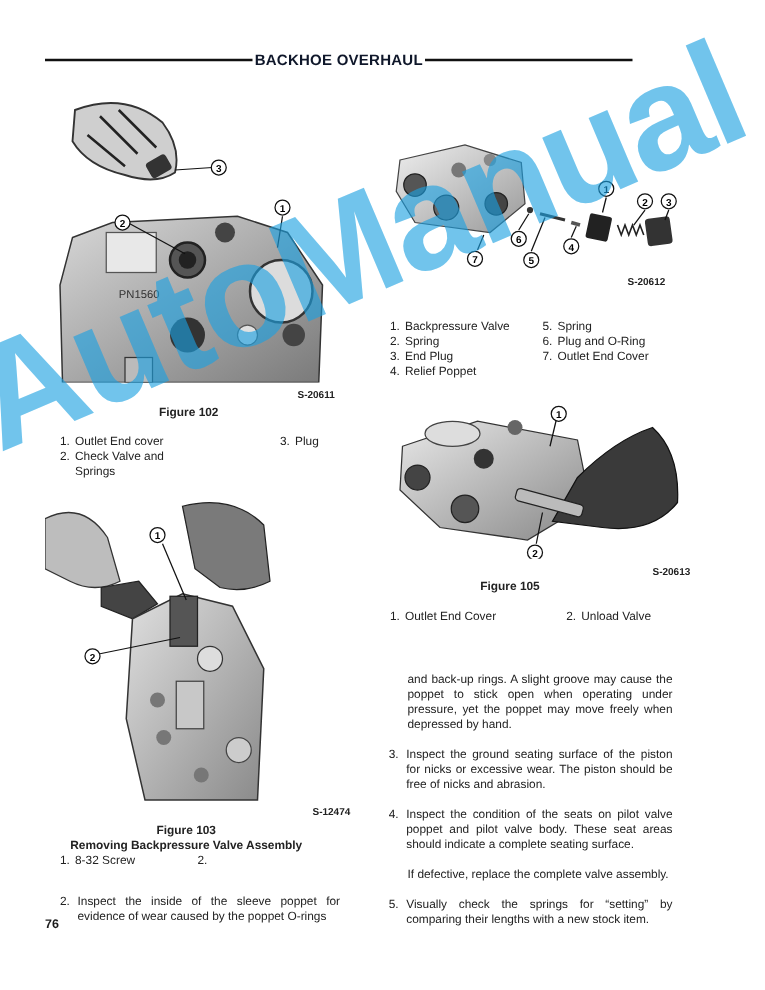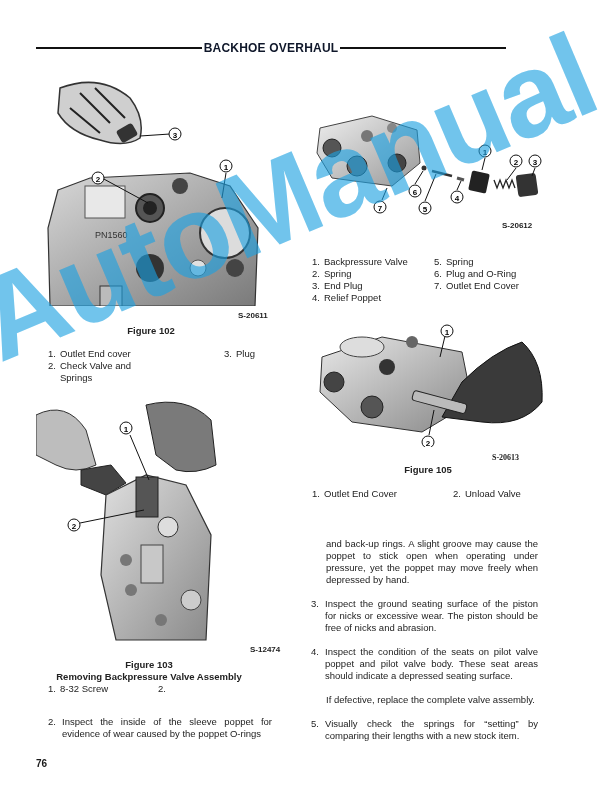--- a/index.html
+++ b/index.html
@@ -132,21 +132,21 @@
   <div class="row" style="position:absolute; left:110px; top:0; width:100px;">
     <span class="num">2.</span>
   </div>
 </div>
 
 <div class="abs para item" style="left:48px; top:716px; width:224px;">
   <span class="num">2.</span>
   <span>Inspect the inside of the sleeve poppet for evidence of wear caused by the poppet O-rings</span>
 </div>
 
-<div class="abs pagenum" style="left:36px; top:758px;">76</div>
+<div class="abs pagenum" style="left:36px; top:734px;">76</div>
 
 <div class="abs photo" style="left:312px; top:108px; width:230px; height:108px;">
   <svg viewBox="0 0 230 108">
     <defs>
       <linearGradient id="g3" x1="0" y1="0" x2="1" y2="1">
         <stop offset="0" stop-color="#eeeeee"></stop>
           <stop offset="1" stop-color="#999"></stop>
       </linearGradient>
     </defs>
     <path d="M8 20 L60 8 L105 22 L108 55 L80 78 L20 70 L5 45 Z" fill="url(#g3)" stroke="#444"></path>
@@ -236,22 +236,22 @@
     <path d="M150 60 Q180 30 210 20 Q232 40 230 80 Q210 105 170 100 L130 95 Z" fill="#3a3a3a" stroke="#111"></path>
     <rect x="100" y="75" width="55" height="10" rx="3" fill="#bbb" stroke="#222" transform="rotate(15 127 80)"></rect>
     <line x1="133" y1="14" x2="128" y2="35" stroke="#111"></line>
     <circle cx="135" cy="9" r="6" fill="#fff" stroke="#111"></circle>
       <text x="135" y="12.5" font-size="8" text-anchor="middle" font-weight="bold" font-family="Liberation Sans, sans-serif">1</text>
     <line x1="117" y1="113" x2="122" y2="88" stroke="#111"></line>
     <circle cx="116" cy="120" r="6" fill="#fff" stroke="#111"></circle>
       <text x="116" y="123.5" font-size="8" text-anchor="middle" font-weight="bold" font-family="Liberation Sans, sans-serif">2</text>
   </svg>
 </div>
-<div class="abs code" style="left:492px; top:453px;font-family:Liberation Serif, serif;">S-20613</div>
-<div class="abs caption" style="left:312px; top:464px; width:232px;text-align:center;">
+<div class="abs code" style="left:522px; top:453px;">S-20613</div>
+<div class="abs caption" style="left:292px; top:464px; width:232px;text-align:center;">
   <div>Figure 105</div>
 </div>
 <div class="abs legend" style="left:312px; top:488px; width:232px;">
   <div class="row" style="position:absolute; left:0; top:0;">
       <span class="num">1.</span>
       <span>Outlet End Cover</span>
     </div>
   <div class="row" style="position:absolute; left:141px; top:0;">
       <span class="num">2.</span>
       <span>Unload Valve</span>
@@ -260,21 +260,21 @@
 
 <div class="abs para" style="left:326px; top:538px; width:212px;">and back-up rings. A slight groove may cause the poppet to stick open when operating under pressure, yet the poppet may move freely when depressed by hand.</div>
 
 <div class="abs para item" style="left:311px; top:598px; width:227px;">
   <span class="num">3.</span>
   <span>Inspect the ground seating surface of the piston for nicks or excessive wear. The piston should be free of nicks and abrasion.</span>
 </div>
 
 <div class="abs para item" style="left:311px; top:646px; width:227px;">
   <span class="num">4.</span>
-  <span>Inspect the condition of the seats on pilot valve poppet and pilot valve body. These seat areas should indicate a depressed seating surface.</span>
+  <span>Inspect the condition of the seats on pilot valve poppet and pilot valve body. These seat areas should indicate a complete seating surface.</span>
 </div>
 <div class="abs para" style="left:326px; top:694px; width:212px;">If defective, replace the complete valve assembly.</div>
 
 <div class="abs para item" style="left:311px; top:718px; width:227px;">
   <span class="num">5.</span>
   <span>Visually check the springs for “setting” by comparing their lengths with a new stock item.</span>
 </div>
 
 <div class="abs watermark">AutoManual</div>
 

